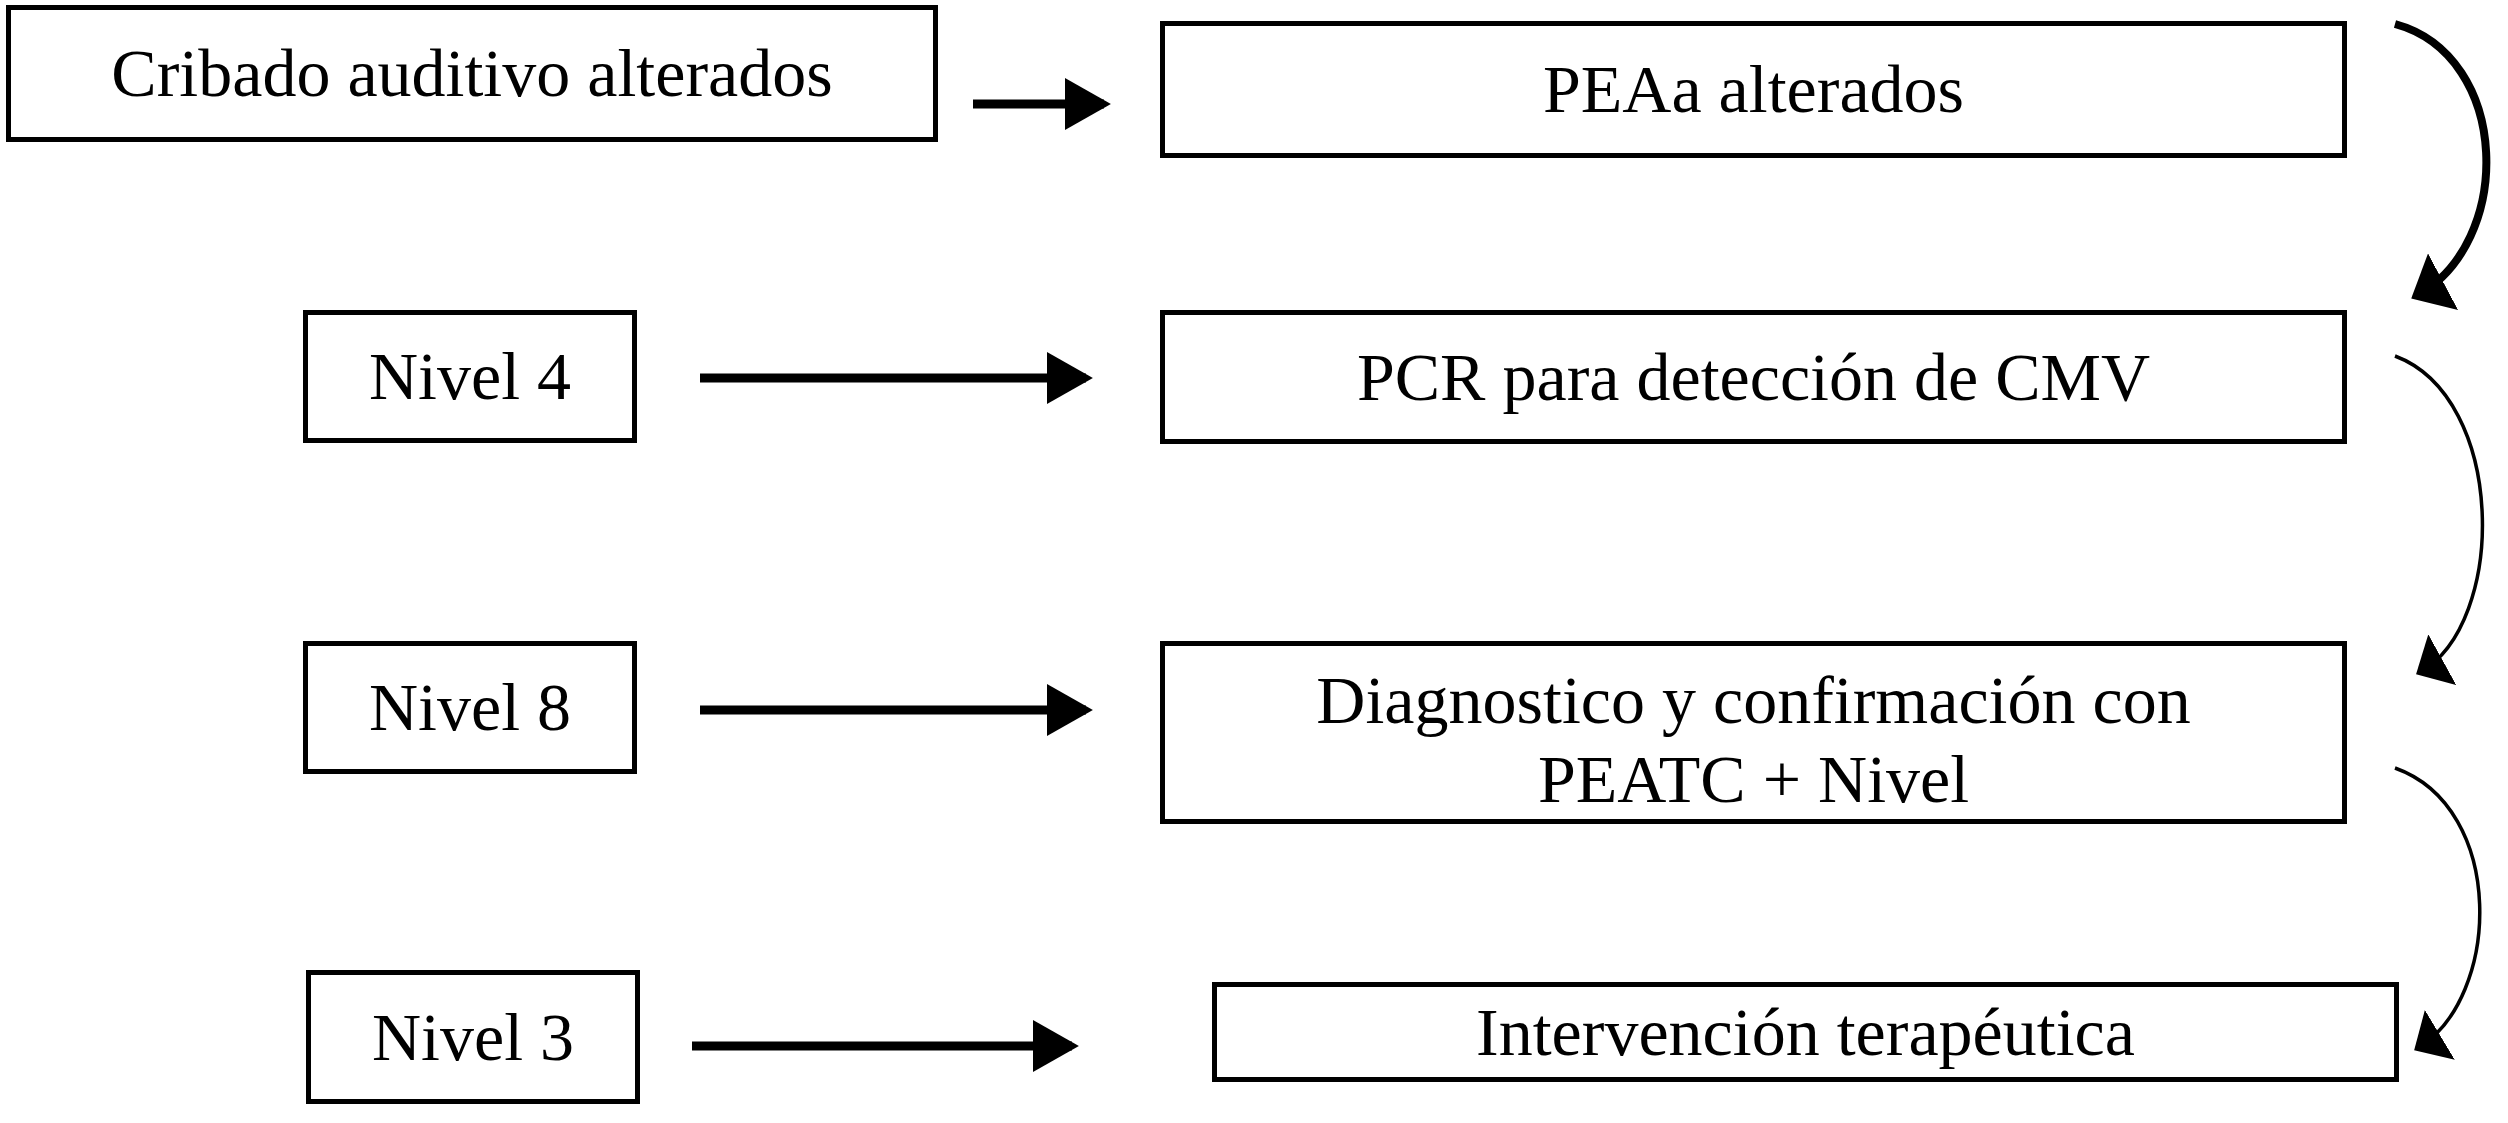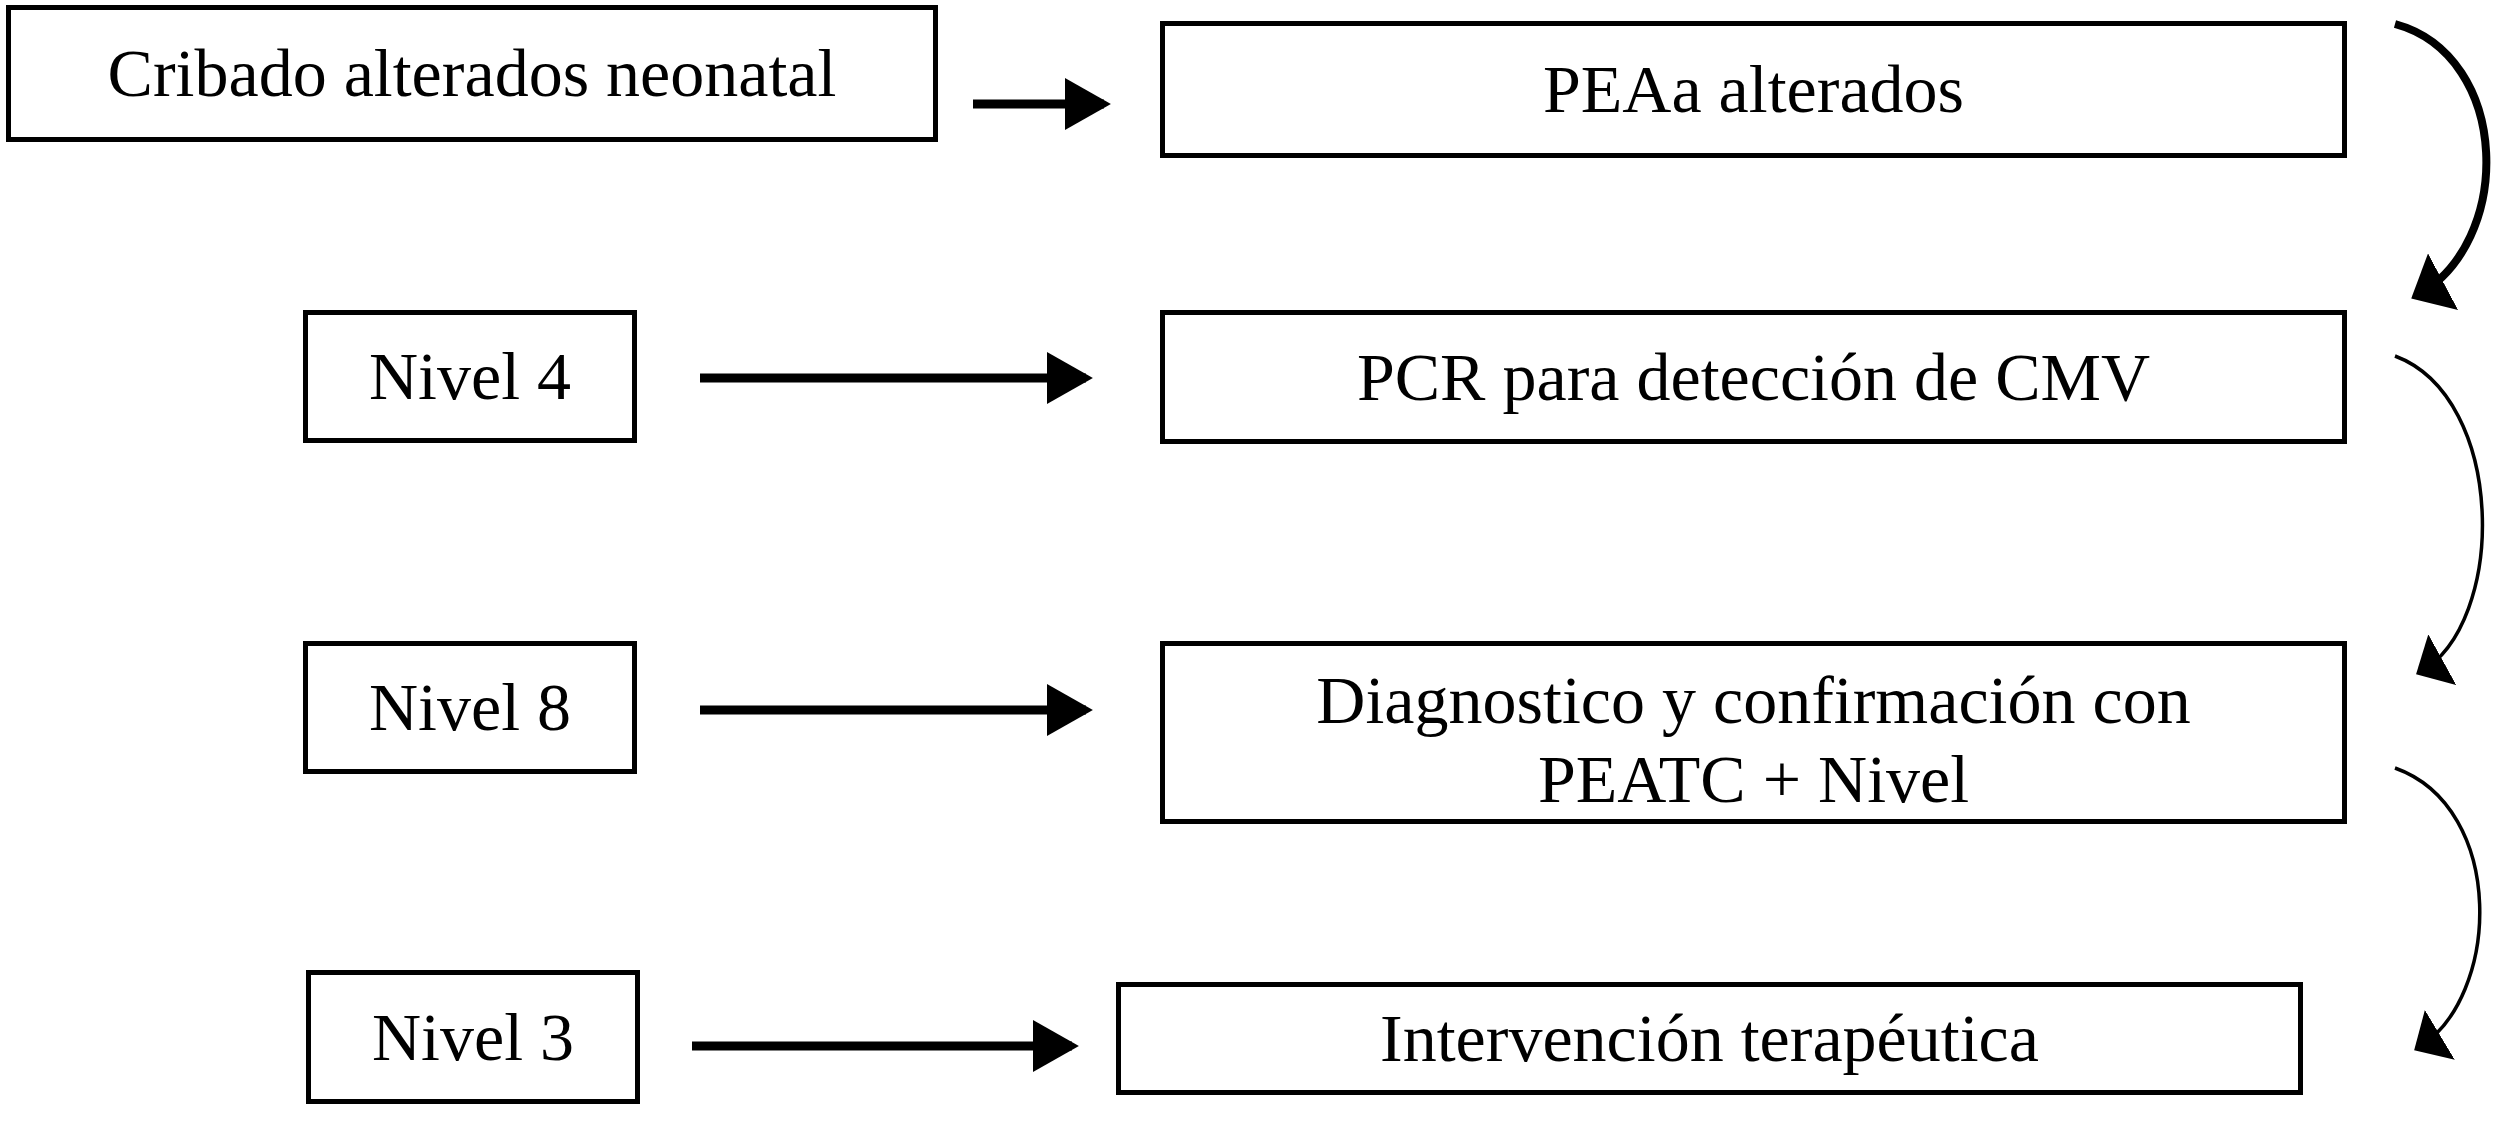--- a/index.html
+++ b/index.html
@@ -38,21 +38,21 @@
   .b-cribado      { left: 6px;    top: 5px;   width: 932px;  height: 137px; }
   .b-peaa         { left: 1160px; top: 5px;   width: 1187px; height: 137px; margin-top: 16px; }
   
   .b-nivel1       { left: 303px;  top: 310px; width: 334px;  height: 133px; }
   .b-pcr          { left: 1160px; top: 310px; width: 1187px; height: 134px; }
   
   .b-nivel2       { left: 303px;  top: 641px; width: 334px;  height: 133px; }
   .b-diagnostico  { left: 1160px; top: 641px; width: 1187px; height: 183px; }
   
   .b-nivel3       { left: 306px;  top: 970px; width: 334px;  height: 134px; }
-  .b-intervencion { left: 1116px; top: 982px; width: 1187px; height: 113px; text-align: right; }
+  .b-intervencion { left: 1212px; top: 982px; width: 1187px; height: 100px; text-align: right; }
 
   svg.arrow-layer {
     position: absolute;
     left: 0;
     top: 0;
     width: 2508px;
     height: 1123px;
     pointer-events: none;
   }
   .arrow-line  { stroke: #000000; stroke-width: 9;   fill: none; }
@@ -86,21 +86,21 @@
     <line class="arrow-line" x1="692" y1="1046" x2="1072" y2="1046" marker-end="url(#head-straight)"></line>
 
     <path class="arc-thick" d="M 2395 24 C 2512 56, 2514 244, 2416 296" marker-end="url(#head-curve-big)"></path>
 
     <path class="arc-thin" d="M 2395 356 C 2507 398, 2507 624, 2420 672" marker-end="url(#head-curve-small)"></path>
 
     <path class="arc-thin" d="M 2395 768 C 2507 808, 2501 998, 2418 1048" marker-end="url(#head-curve-small)"></path>
   </svg>
 
   <div class="box b-cribado">
-    <span>Cribado alterados neonatal</span>
+    <span>Cribado auditivo alterados</span>
   </div>
 
   <div class="box b-peaa">
     <span>PEAa alterados</span>
   </div>
 
   <div class="box b-nivel1">
     <span>Nivel 4</span>
   </div>
 

